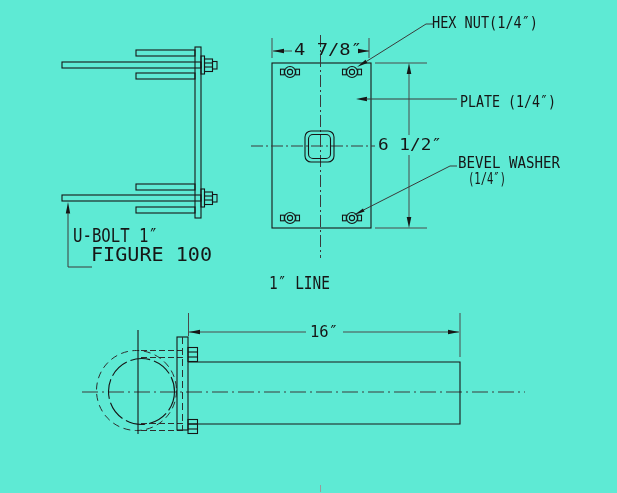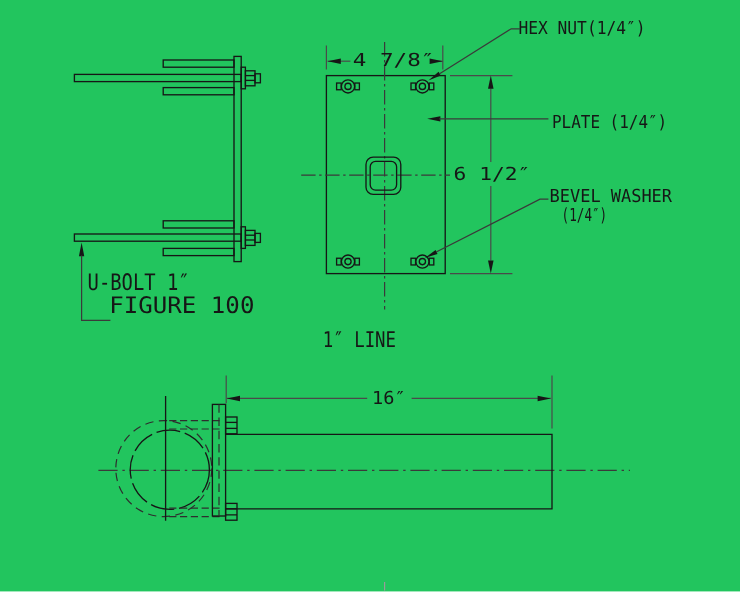--- a/index.html
+++ b/index.html
@@ -1,16 +1,16 @@
 <!DOCTYPE html>
 <html><head>
 <meta charset="utf-8">
 <style>
   html,body{margin:0;padding:0;background:#ffffff;}
-  .sheet{position:relative;width:617px;height:493px;background:#22c55e;overflow:hidden;}
+  .sheet{position:relative;width:617px;height:493px;background:#5eead4;overflow:hidden;}
   svg{position:absolute;left:0;top:0;}
   .obj{stroke:#161616;stroke-width:1.1;fill:none;}
   .thin{stroke:#3a3a3a;stroke-width:1;fill:none;}
   .dim{stroke:#4a4a4a;stroke-width:1;fill:none;}
   .hid{stroke:#2e2e2e;stroke-width:1;fill:none;}
   .arr{fill:#161616;stroke:none;}
   text{font-family:"DejaVu Sans Mono","Liberation Mono",monospace;fill:#161616;}
   .t16{font-size:15px;}
   .t20{font-size:19px;}
   .t19{font-size:18px;}

